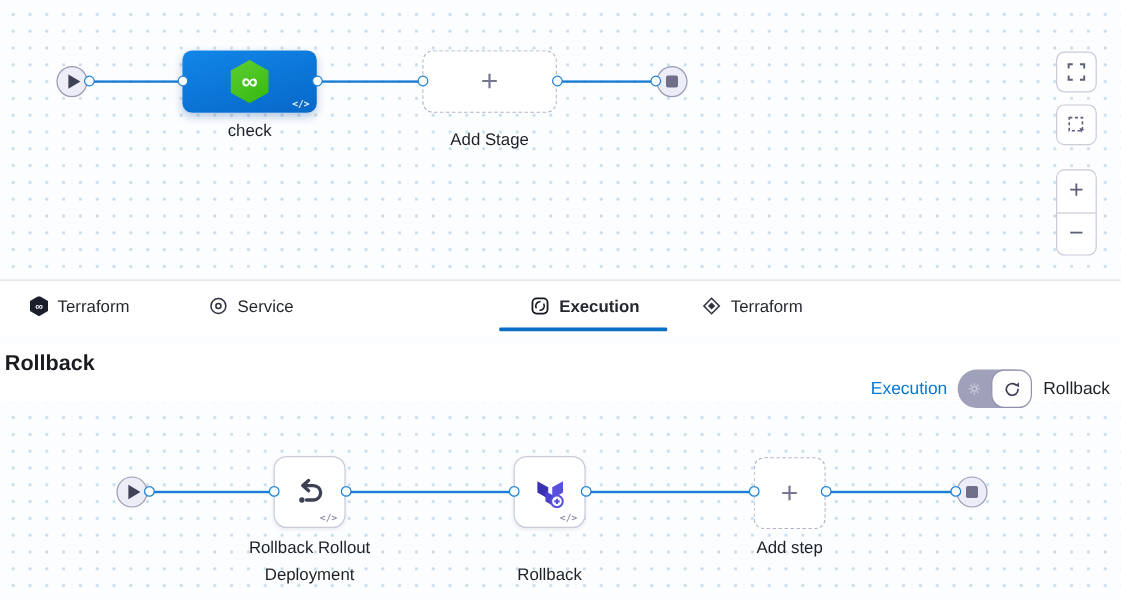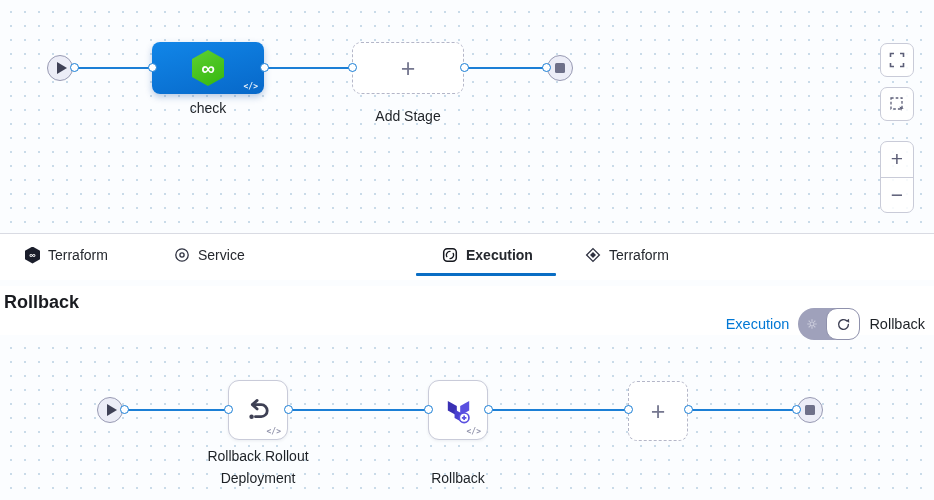--- a/index.html
+++ b/index.html
@@ -208,20 +208,21 @@
         <circle cx="17" cy="18.5" r="4.3" fill="#ffffff" stroke="#5a50e0" stroke-width="1.5"></circle>
         <path d="M17 16.5 v4 M15 18.5 h4" stroke="#5a50e0" stroke-width="1.5"></path>
       </svg>
       <span class="code-glyph on-white">&lt;/&gt;</span>
     </div>
     <div class="node-label" style="left:378px; top:190px; width:160px;">Rollback</div>
 
     <div class="dashed-card" style="left:628px; top:101px; width:60px; height:60px;">
       <span class="plus">+</span>
     </div>
+    <div class="node-label" style="left:578px; top:168px; width:160px;">Add step</div>
 
     <div class="pnode" style="left:797px; top:117px;">
       <div class="stop-sq"></div>
     </div>
 
     <div class="cdot" style="left:120px; top:125px;"></div>
     <div class="cdot" style="left:224px; top:125px;"></div>
     <div class="cdot" style="left:284px; top:125px;"></div>
     <div class="cdot" style="left:424px; top:125px;"></div>
     <div class="cdot" style="left:484px; top:125px;"></div>

